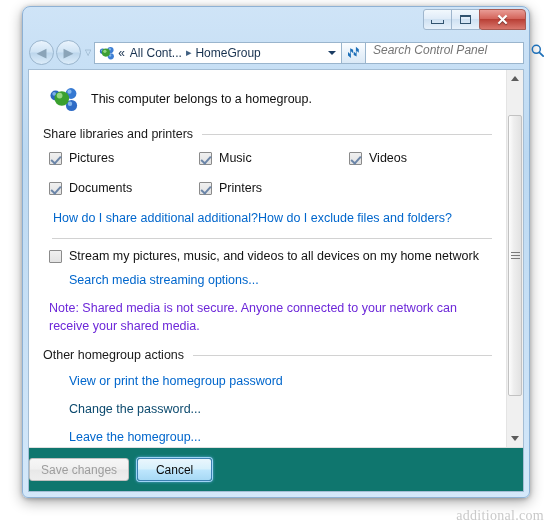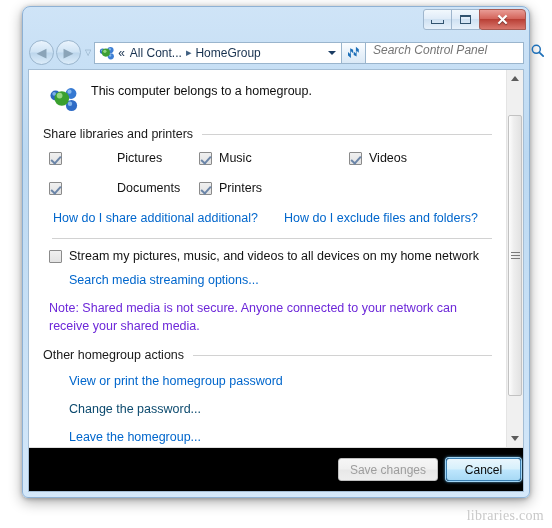--- a/index.html
+++ b/index.html
@@ -239,20 +239,21 @@
   #content {
     flex: 1;
     padding: 10px 14px 0 14px;
     overflow: hidden;
     box-sizing: border-box;
   }
 
   
   #header-row {
     display: flex;
+    align-items: center;
     margin: 4px 0 6px 6px;
   }
   #hg-icon-big {
     width: 30px; height: 30px;
     position: relative;
     flex: none;
     margin-right: 12px;
   }
   #header-text {
     font-size: 12.5px;
@@ -279,21 +280,21 @@
   .cb-grid { margin: 10px 0 0 6px; }
   .cb-row {
     display: flex;
     margin-bottom: 16px;
   }
   .cb-cell {
     display: flex;
     align-items: center;
     cursor: default;
   }
-  .cb-cell.col1 { width: 150px; gap: 48px; }
+  .cb-cell.col1 { width: 150px; }
   .cb-cell.col2 { width: 150px; }
   .checkbox {
     width: 13px; height: 13px;
     border: 1px solid #8b8b8b;
     background: linear-gradient(to bottom, #f0f0f0 0%, #e3e3e3 100%);
     box-sizing: border-box;
     margin-right: 7px;
     flex: none;
     position: relative;
     border-radius: 1px;
@@ -321,21 +322,21 @@
     cursor: default;
     white-space: nowrap;
   }
   .link.hovered {
     color: #0c4a6e;
   }
   #help-links {
     display: flex;
     margin: 8px 0 0 10px;
   }
-  #help-links .link + .link { margin-left: 26px; }
+  #help-links .link + .link { }
 
   
   #stream-row {
     display: flex;
     align-items: center;
     margin: 10px 0 0 6px;
     cursor: default;
   }
   #stream-link-row { margin: 7px 0 0 26px; }
   #note-text {
@@ -404,25 +405,24 @@
   #sb-grip span {
     display: block;
     height: 1px;
     background: #7b7b7b;
   }
 
   
   #buttonbar {
     height: 44px;
     flex: none;
-    background: #000000;
+    background: #0f766e;
     border-top: 1px solid #dfdfdf;
     display: flex;
     align-items: center;
-    justify-content: flex-end;
     padding-right: 2px;
     box-sizing: border-box;
   }
   .dlgbtn {
     height: 23px;
     min-width: 75px;
     padding: 0 11px;
     font-size: 12px;
     border-radius: 3px;
     box-sizing: border-box;
@@ -638,13 +638,13 @@
     </div>
 
     <div id="buttonbar">
       <div class="dlgbtn" id="btn-save">Save changes</div>
       <div class="dlgbtn" id="btn-cancel">Cancel</div>
     </div>
 
   </div>
 </div>
 
-<div id="watermark">libraries.com</div>
+<div id="watermark">additional.com</div>
 
 </body></html>

